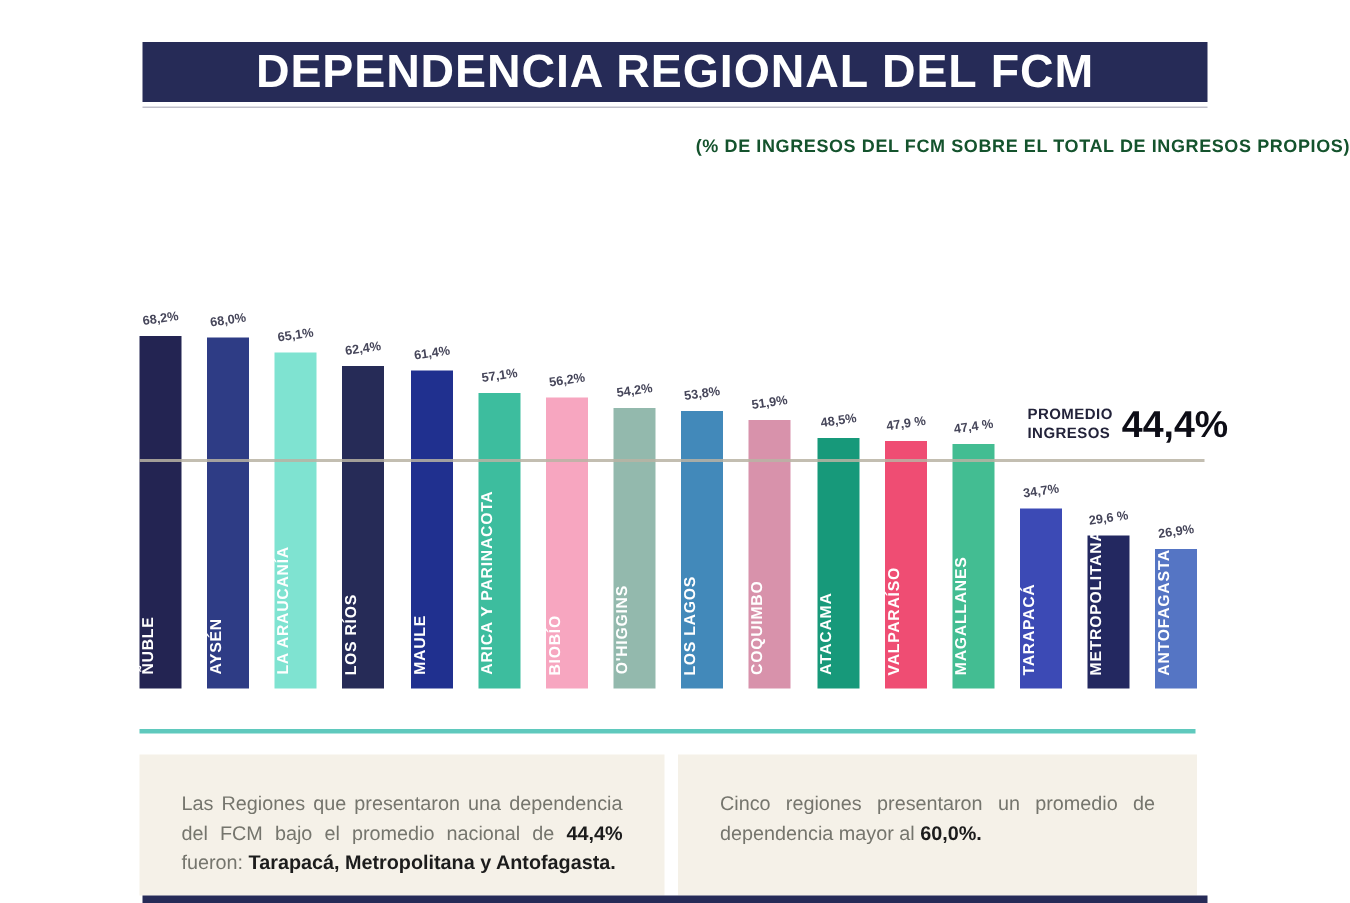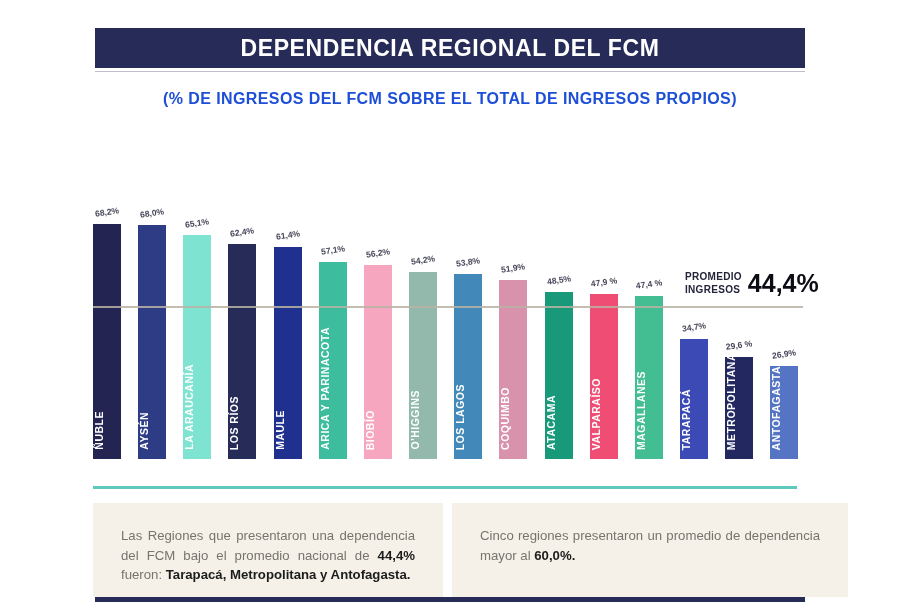--- a/index.html
+++ b/index.html
@@ -6,28 +6,28 @@
   .page{
     position:relative;width:900px;height:602px;overflow:hidden;
     background:#ffffff;font-family:"Liberation Sans",sans-serif;
   }
   
   .banner{
     position:absolute;left:95px;top:28px;width:710px;height:40px;
     background:#262b57;display:flex;align-items:center;justify-content:center;
   }
   .banner h1{
-    margin:0;color:#ffffff;font-size:23px;font-weight:700;letter-spacing:.6px;
+    margin:0;color:#ffffff;font-size:31px;font-weight:700;letter-spacing:.6px;
   }
   .banner-rule{
     position:absolute;left:95px;top:71px;width:710px;height:1px;background:#bfbfca;
   }
   .subtitle{
-    position:absolute;left:0;top:90px;width:900px;text-align:center;
-    color:#1d4ed8;font-size:16px;font-weight:700;letter-spacing:.4px;
+    position:absolute;left:0;top:90px;width:900px;text-align:right;
+    color:#14532d;font-size:12px;font-weight:700;letter-spacing:.4px;
   }
   
   .chart{position:absolute;left:0;top:0;width:900px;height:480px;}
   .bar{position:absolute;width:28px;z-index:1;}
   .bar-cat{
     position:absolute;bottom:9px;left:0;right:0;margin:auto;
     writing-mode:vertical-rl;transform:rotate(180deg);
     color:#ffffff;font-weight:700;font-size:10.5px;letter-spacing:.5px;white-space:nowrap;
   }
   .bar-val{
@@ -49,21 +49,21 @@
   .ref-value{font-size:25px;font-weight:800;color:#0d0d16;line-height:1;}
   
   .divider{
     position:absolute;left:93px;top:486px;width:704px;height:3px;background:#5fc9bd;
   }
   .note{
     position:absolute;top:503px;height:94px;background:#f5f1e8;box-sizing:border-box;
     padding:15px 20px 0 20px;
   }
   .note-left{left:93px;width:350px;}
-  .note-right{left:452px;width:396px;}
+  .note-right{left:452px;width:346px;}
   .note p{
     margin:8px;font-size:13.2px;line-height:1.48;color:#75756d;text-align:justify;
   }
   .note p b{color:#1c1c1c;font-weight:700;}
   .footer-bar{
     position:absolute;left:95px;top:597px;width:710px;height:5px;background:#262b57;
   }
 </style>
 </head>
 <body>

